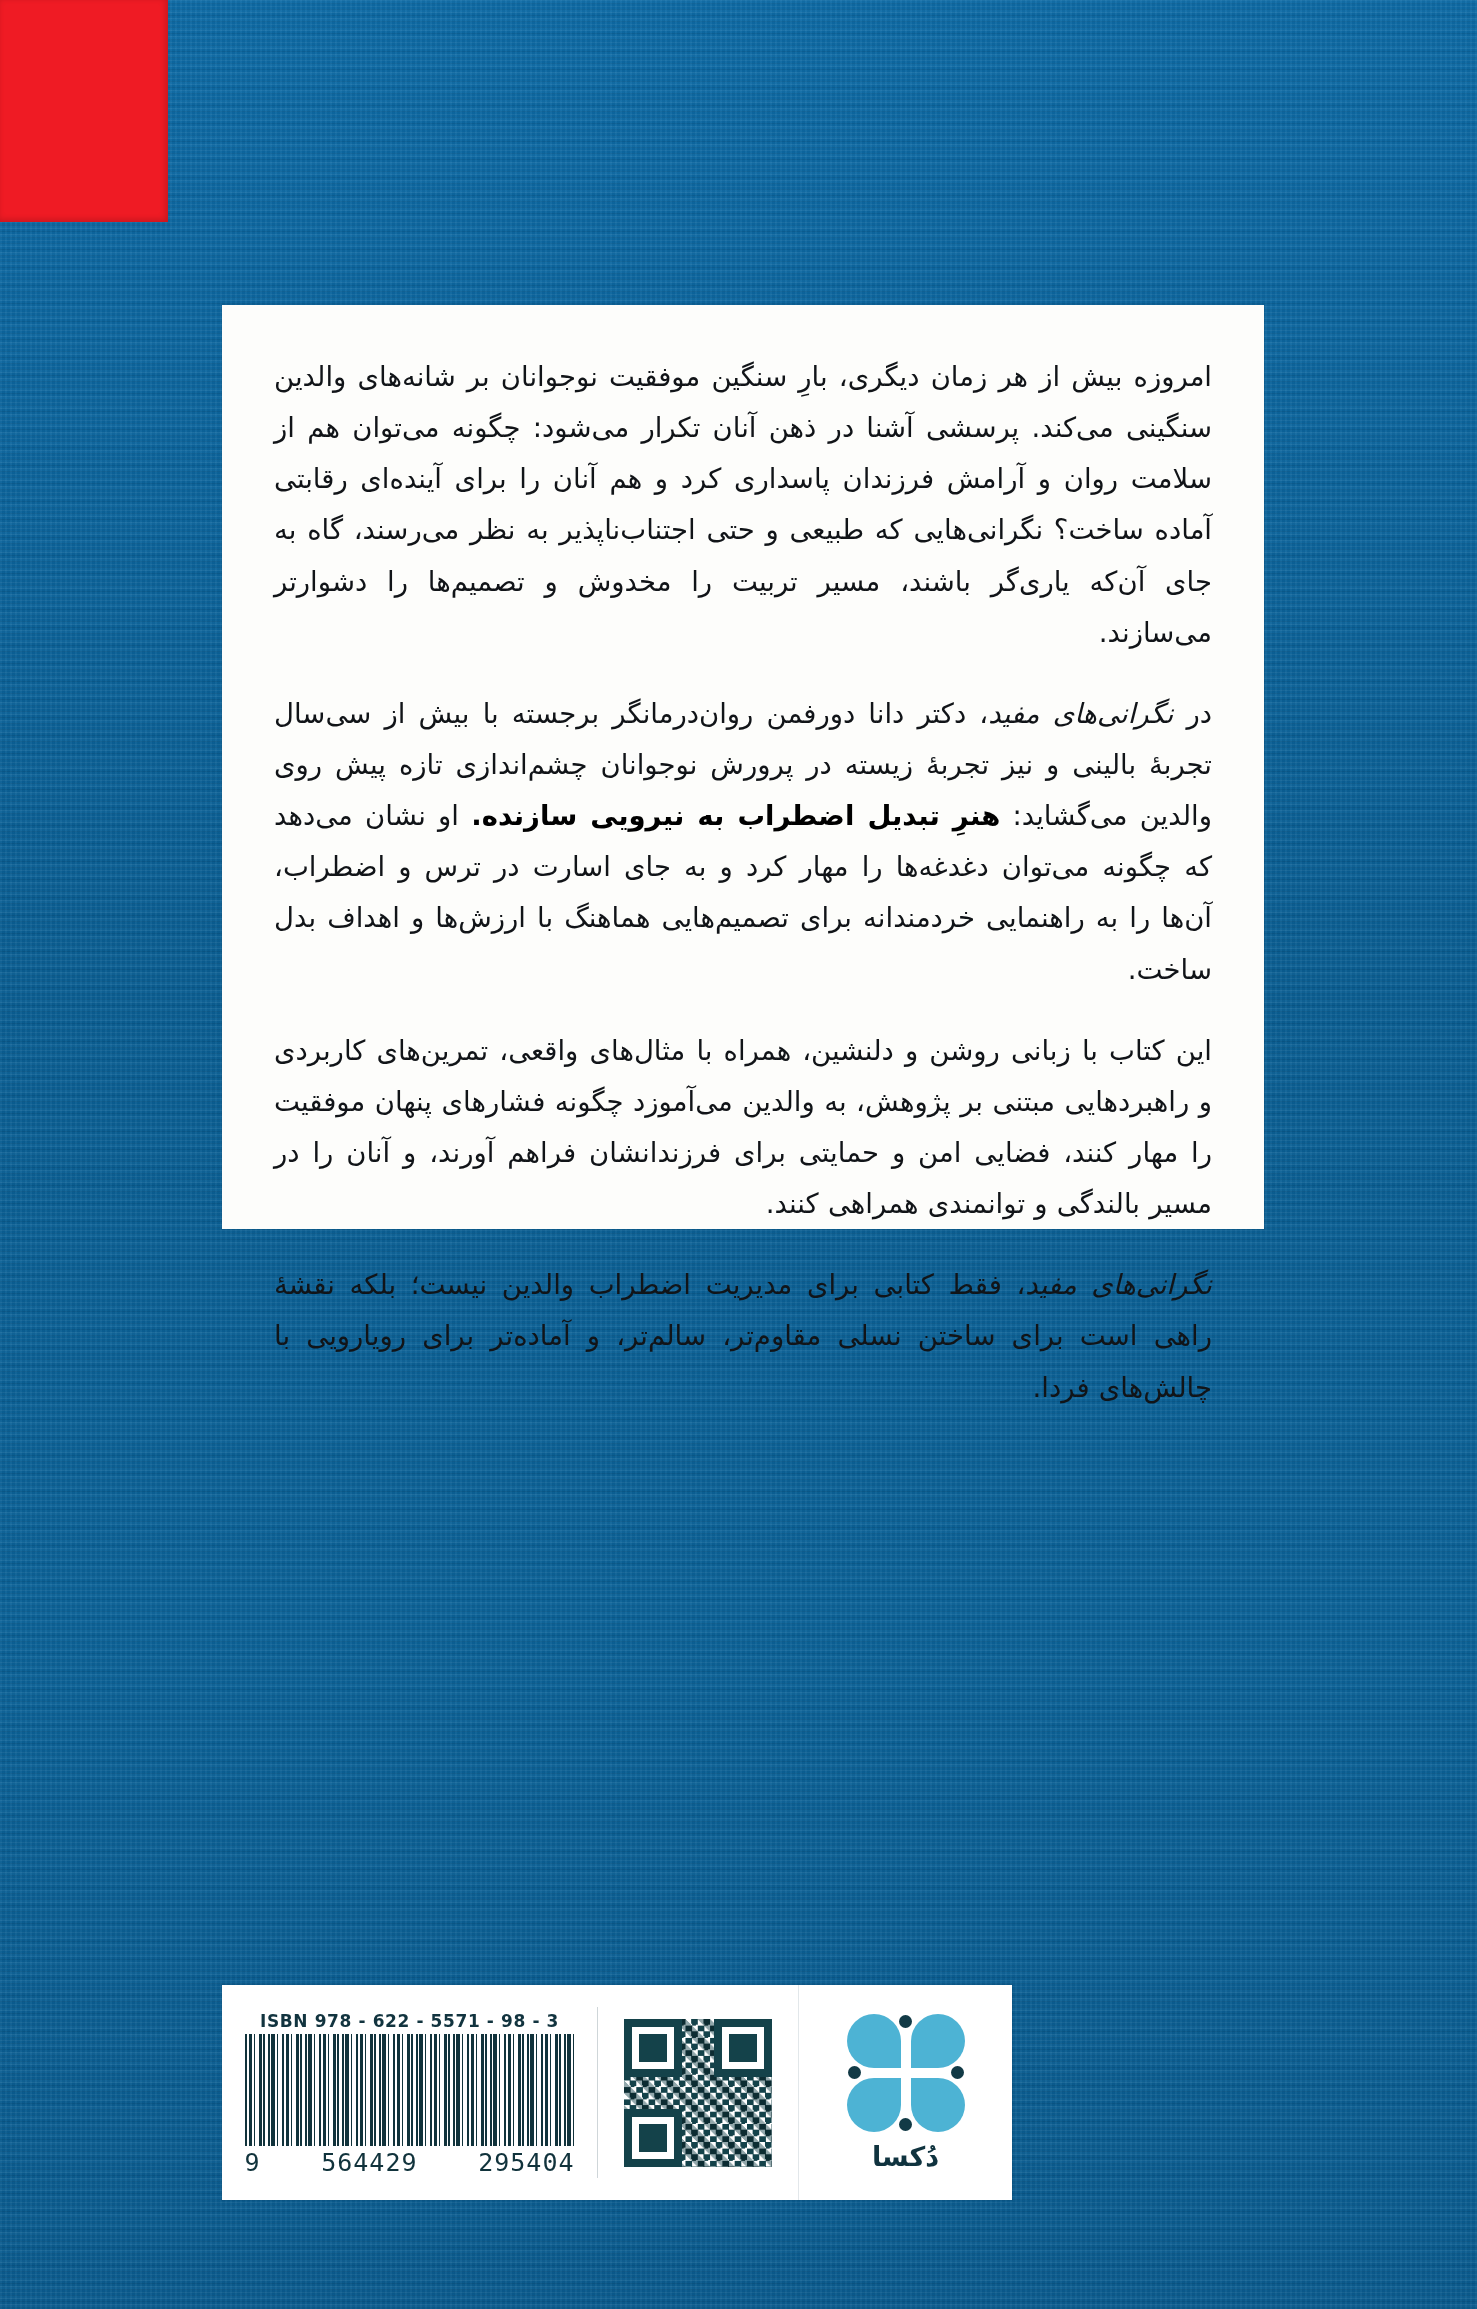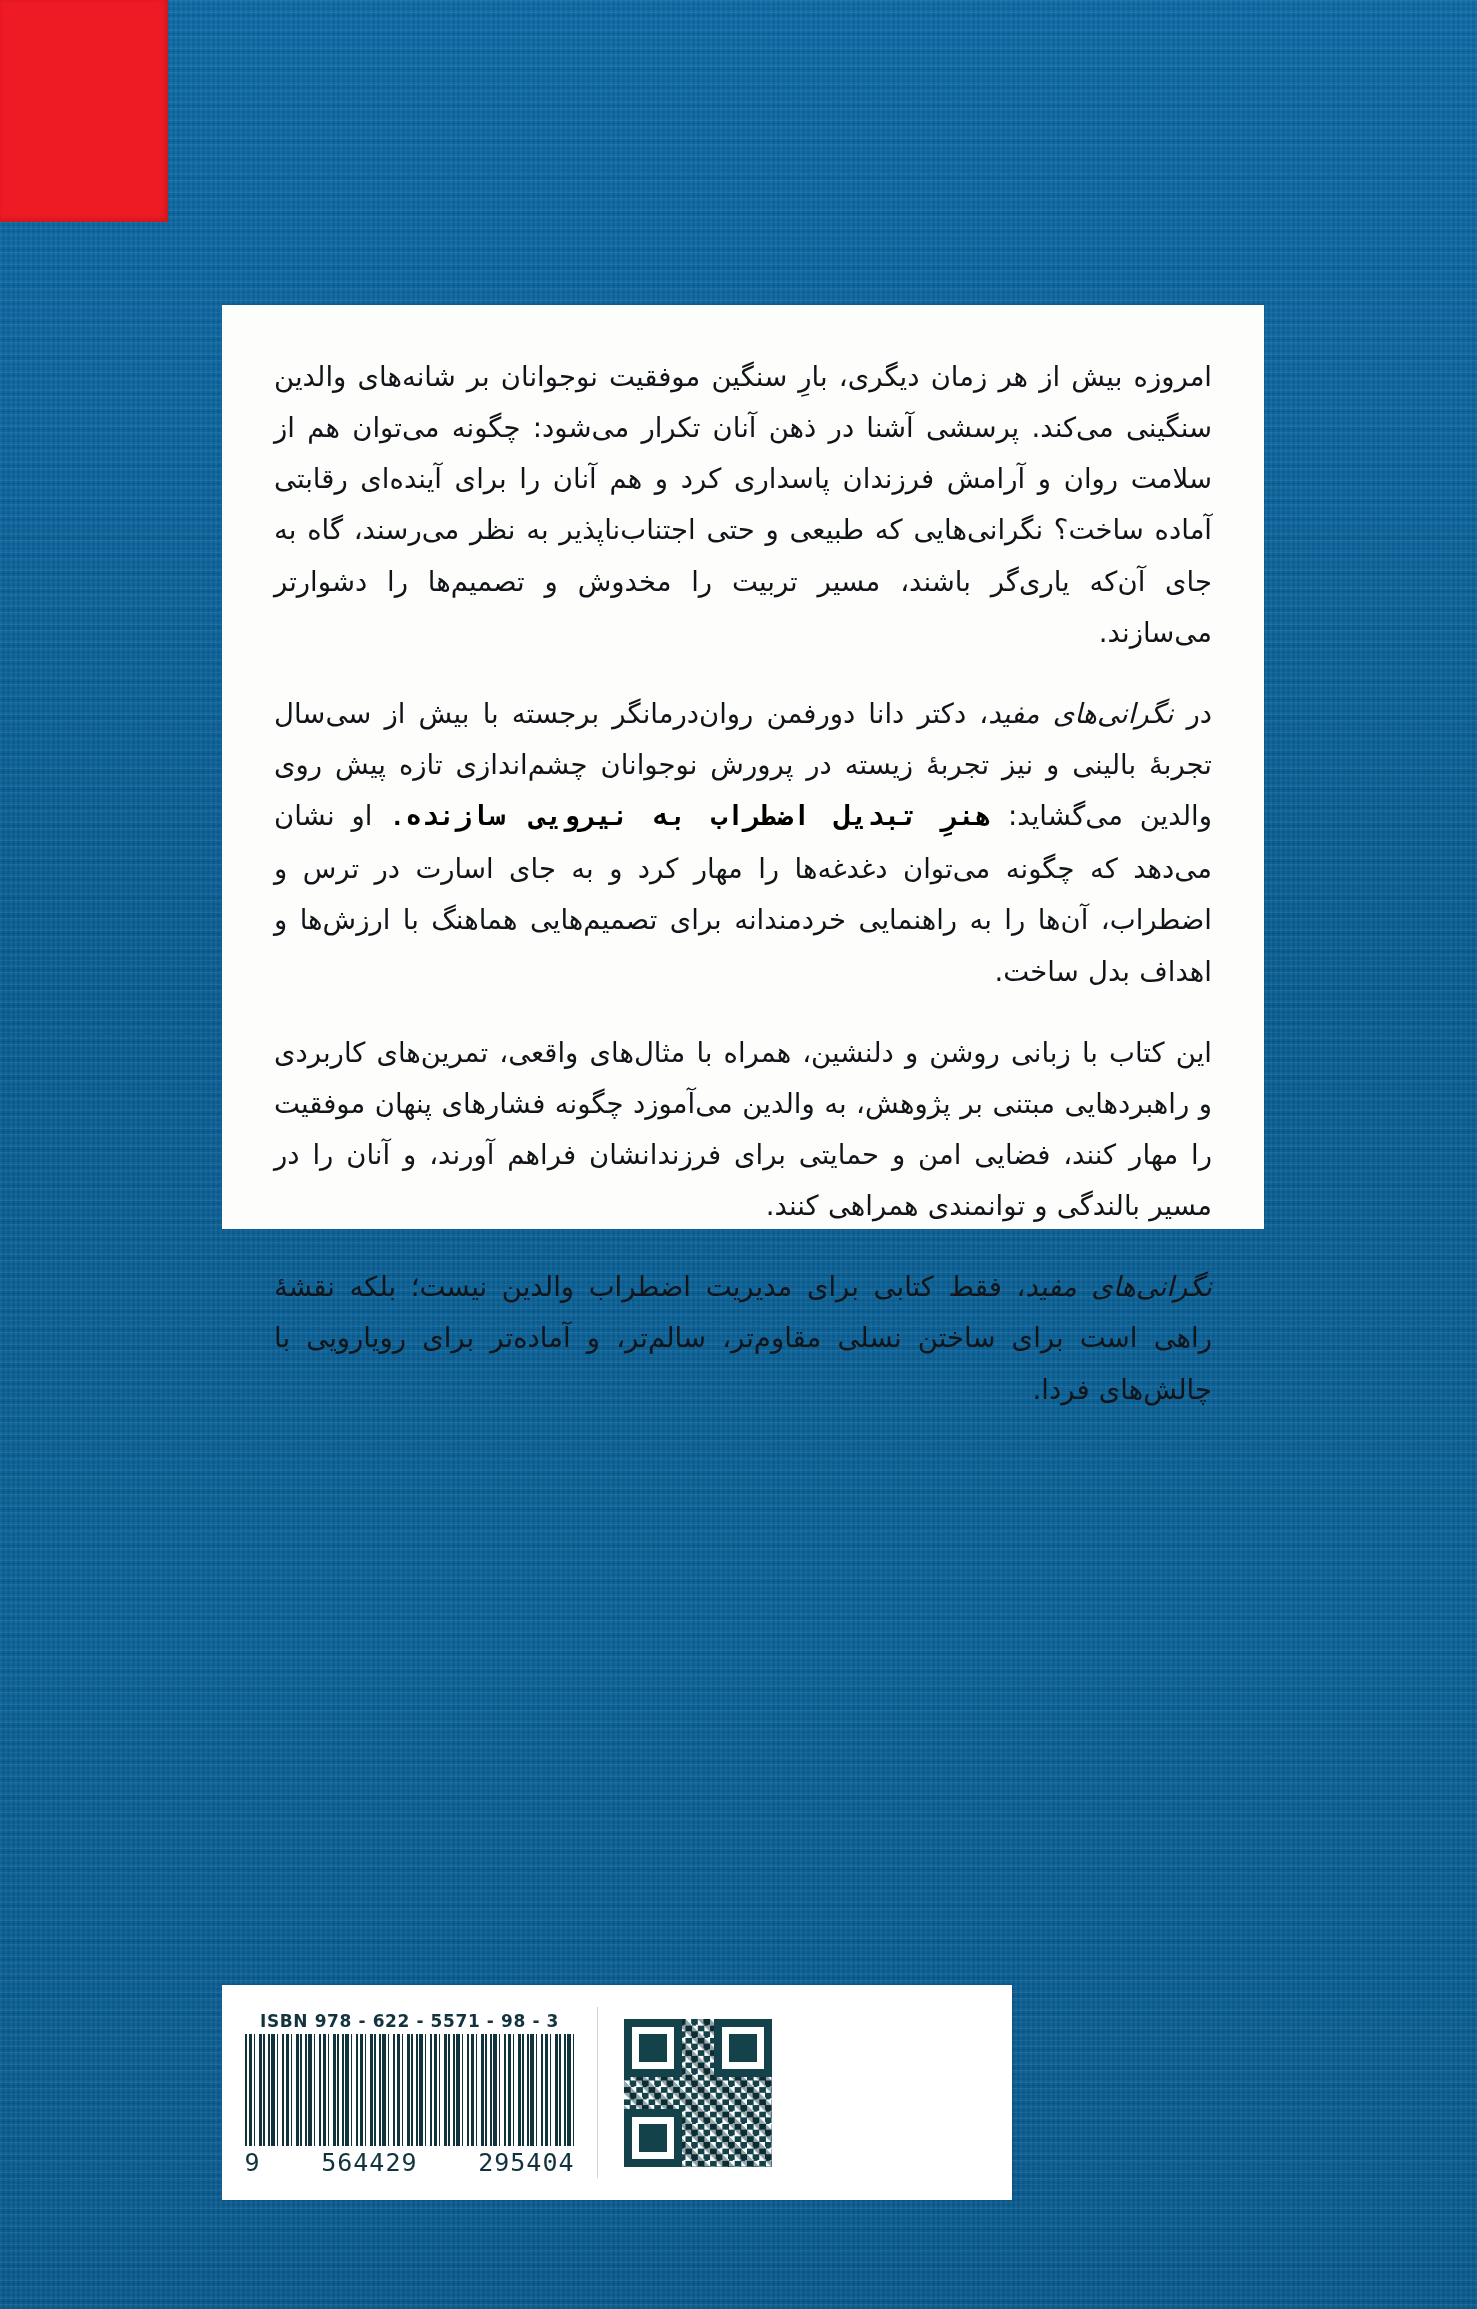--- a/index.html
+++ b/index.html
@@ -66,21 +66,21 @@
     font-size:27.5px;
     line-height:1.86;
     color:#111418;
     text-align:justify;
     text-align-last:right;
     direction:rtl;
     letter-spacing:0;
     word-spacing:.5px;
   }
   #blurb p:last-child{margin-bottom:0;}
-  #blurb b{font-weight:700;color:#000;font-family:Liberation Mono, monospace;}
+  #blurb b{font-weight:700;color:#000;}
   .italicish{}
 
   
   #isbn-panel{
     position:absolute;
     left:222px;top:1985px;width:790px;height:215px;
     background:#ffffff;
     z-index:4;
     display:flex;flex-direction:row;align-items:stretch;
     direction:ltr;
@@ -193,16 +193,29 @@
           </span>
         <span class="qr-eye e2">
             <i></i>
           </span>
         <span class="qr-eye e3">
             <i></i>
           </span>
       </div>
     </div>
 
+    <div id="logo-zone">
+      <div id="petals">
+        <span class="petal tl"></span>
+        <span class="petal tr"></span>
+        <span class="petal bl"></span>
+        <span class="petal br"></span>
+        <span class="dot t"></span>
+        <span class="dot b"></span>
+        <span class="dot l"></span>
+        <span class="dot r"></span>
+      </div>
+      <div id="logo-name">دُکسا</div>
+    </div>
 
   </div>
 
 </div>
 
 </body></html>

